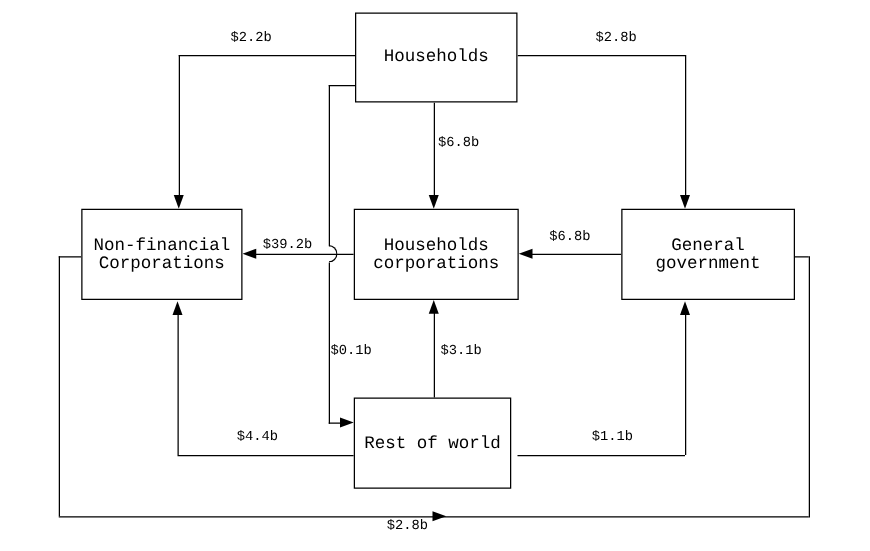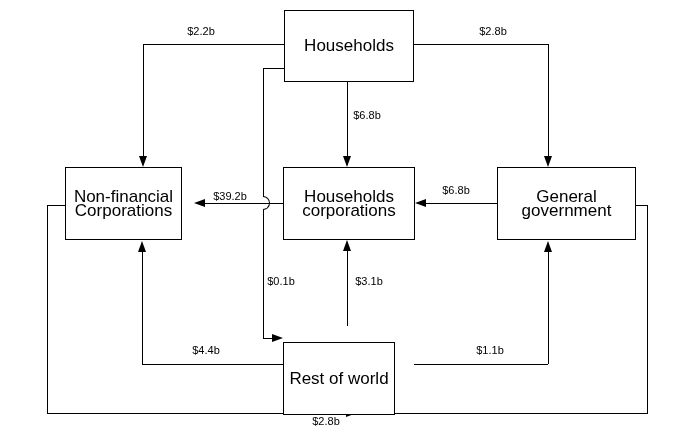--- a/index.html
+++ b/index.html
@@ -1,30 +1,30 @@
 <!DOCTYPE html>
 <html><head>
 <meta charset="utf-8">
 <style>
   html,body{margin:0;padding:0;background:#ffffff;}
   .canvas{
     position:relative;
     width:696px;height:441px;
     background:#ffffff;
-    font-family:Liberation Sans, sans-serif;
+    font-family:Liberation Mono, monospace;
     overflow:hidden;
   }
   .ln{position:absolute;background:#000000;}
   .node{
     position:absolute;
     border:1px solid #000000;
     background:#ffffff;
     display:flex;align-items:center;justify-content:center;
     text-align:center;
-    font-size:17px;line-height:14px;color:#000000;
+    font-size:14px;line-height:14px;color:#000000;
     white-space:pre-line;
     box-sizing:border-box;
   }
   .amt{
     position:absolute;
     width:80px;height:15px;line-height:15px;
     text-align:center;
     font-size:11px;color:#000000;
     background:transparent;
   }
@@ -94,29 +94,29 @@
   <div class="ln" style="left:47px;top:205px;width:1px;height:208px"></div>
   <div class="ln" style="left:47px;top:413px;width:600px;height:1px"></div>
   <div class="ln" style="left:647px;top:205px;width:1px;height:209px"></div>
   <div class="ln" style="left:626px;top:205px;width:21px;height:1px"></div>
   <div class="arr arr-right" style="left:346px;top:409px"></div>
   <div class="amt" style="left:286px;top:414px">$2.8b</div>
 
   <div class="node" style="left:284px;top:10px;width:130px;height:72px">
     <span>Households</span>
   </div>
-  <div class="node" style="left:65px;top:167px;width:117px;height:73px">
+  <div class="node" style="left:65px;top:167px;width:129px;height:73px">
     <span>Non-financial
 Corporations</span>
   </div>
   <div class="node" style="left:283px;top:167px;width:132px;height:73px">
     <span>Households
 corporations</span>
   </div>
   <div class="node" style="left:497px;top:167px;width:139px;height:73px">
     <span>General
 government</span>
   </div>
-  <div class="node" style="left:283px;top:342px;width:112px;height:73px">
+  <div class="node" style="left:283px;top:318px;width:126px;height:73px">
     <span>Rest of world</span>
   </div>
 
 </div>
 
 </body></html>

